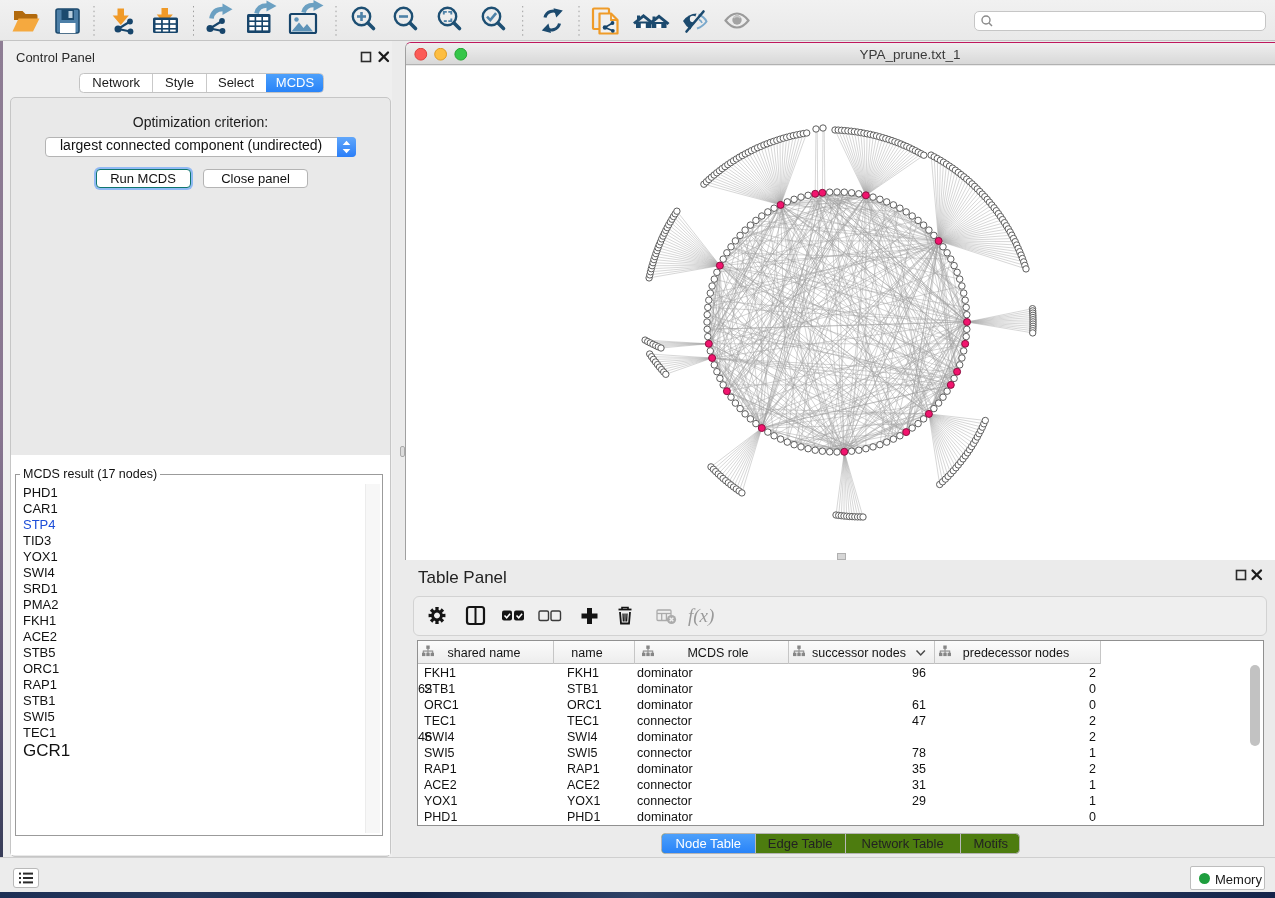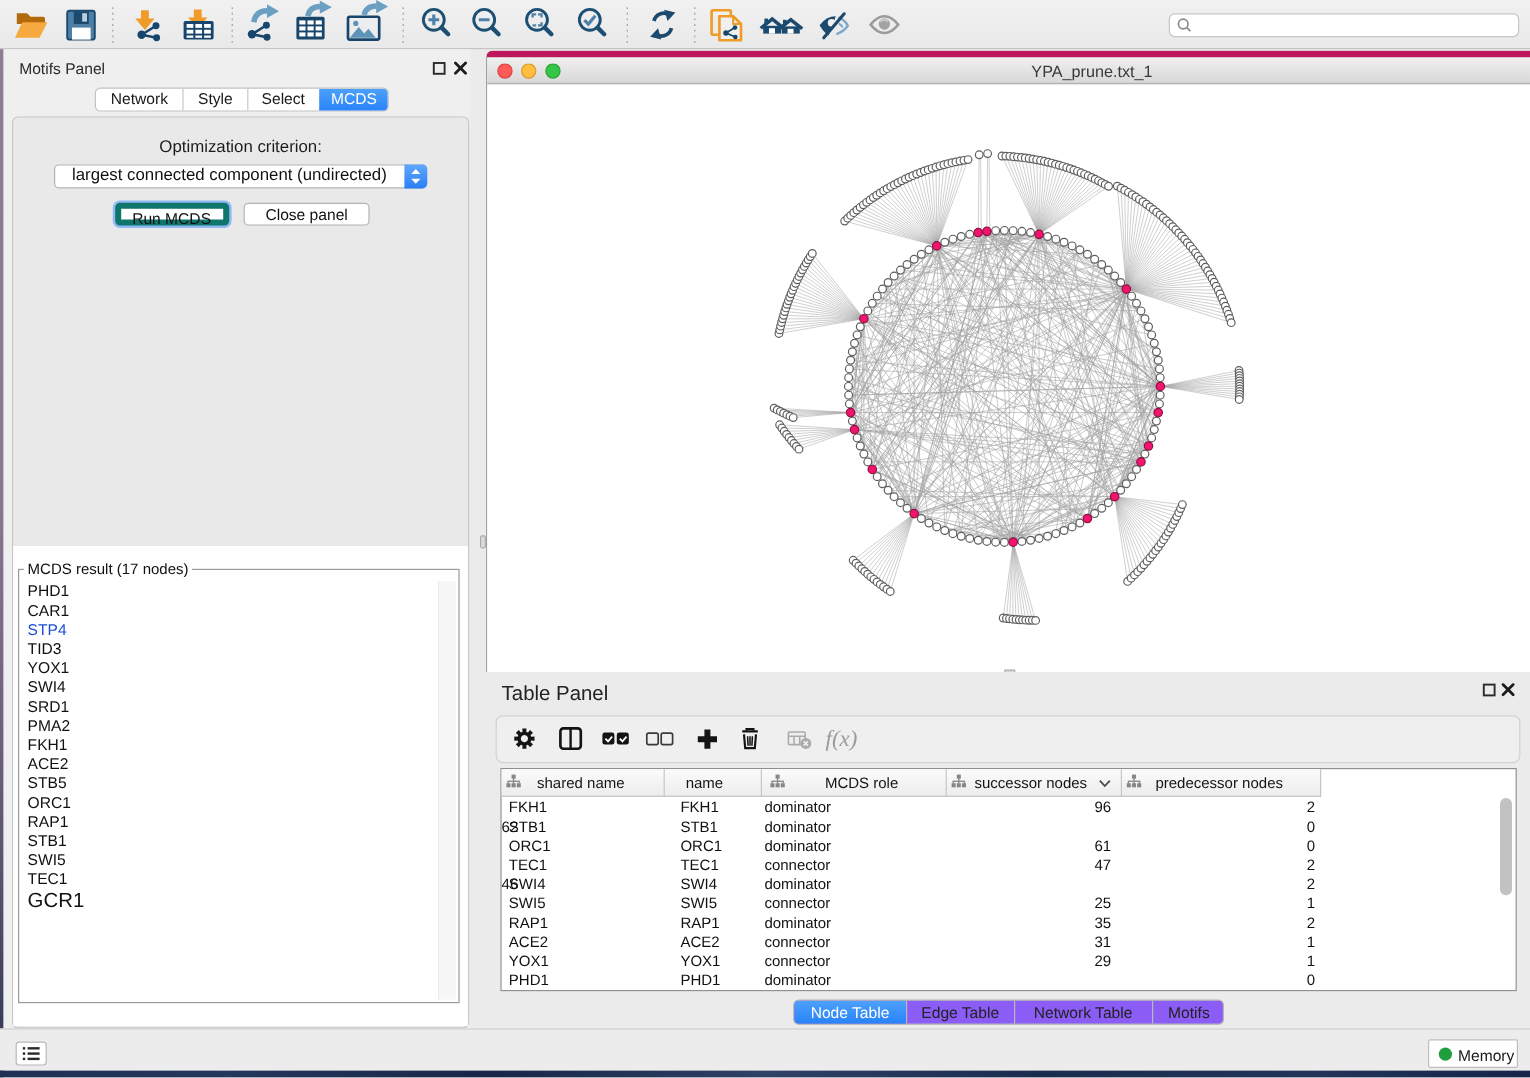--- a/index.html
+++ b/index.html
@@ -150,21 +150,21 @@
 <svg class="abs" style="left:978px;top:13px" width="18" height="16" viewBox="0 0 18 16">
   <circle cx="8" cy="7" r="4" fill="none" stroke="#8a8a8a" stroke-width="1.4"></circle>
   <line x1="11" y1="10" x2="14" y2="13" stroke="#8a8a8a" stroke-width="1.4"></line>
 </svg>
 </div>
 
 <div class="abs" style="left:0;top:41px;width:3px;height:857px;background:linear-gradient(#8e7d94,#897691 45%,#5e5573 78%,#2e3752)"></div>
 <div class="abs" style="left:0;top:892px;width:1275px;height:6px;background:linear-gradient(100deg,#1d2f55 0%,#24375c 15%,#16264a 32%,#2e4166 50%,#1a2b50 68%,#223459 86%,#14244a 100%)"></div>
 
 <div class="abs" style="left:3px;top:41px;width:389px;height:816px;background:#efefef">
-  <div class="abs" style="left:13px;top:8.5px;font-size:13px;color:#2a2a2a">Motifs Panel</div>
+  <div class="abs" style="left:13px;top:8.5px;font-size:13px;color:#2a2a2a">Control Panel</div>
   <svg class="abs" style="left:355px;top:9px" width="34" height="16" viewBox="0 0 34 16">
     <rect x="3.5" y="2.5" width="9" height="9" fill="none" stroke="#2b2b2b" stroke-width="1.6"></rect>
     <g stroke="#1c1c1c" stroke-width="2.3" stroke-linecap="round">
         <line x1="21.5" y1="2.5" x2="30" y2="11"></line>
         <line x1="30" y1="2.5" x2="21.5" y2="11"></line>
       </g>
   </svg>
 
   <div class="abs" style="left:7px;top:55.5px;width:381px;height:760px;background:#e9e9e9;border:1px solid #c6c6c6;border-radius:5px"></div>
 
@@ -177,21 +177,21 @@
   </div>
 
   <div class="abs" style="left:42px;top:95.5px;width:311px;height:20px;background:#ffffff;border:1px solid #b4b4b4;border-radius:4px"></div>
   <div class="abs" style="left:57px;top:96px;font-size:14px;color:#111111">largest connected component (undirected)</div>
   <div class="abs" style="left:334px;top:95.5px;width:19px;height:20px;background:linear-gradient(#61a7fb,#2a7ef8);border-radius:0 4px 4px 0"></div>
   <svg class="abs" style="left:334px;top:95.5px" width="19" height="20" viewBox="0 0 19 20">
     <path d="M5.7 8 L9.5 3.8 L13.3 8 z" fill="#ffffff"></path>
     <path d="M5.7 12 L9.5 16.2 L13.3 12 z" fill="#ffffff"></path>
   </svg>
 
-  <div class="abs" style="left:92.5px;top:127.5px;width:95px;height:19.5px;background:#ffffff;border:5px solid #0f766e;border-radius:4px;box-shadow:0 0 0 2px rgba(106,164,248,0.7);font-size:13px;color:#111;text-align:center;line-height:18px">Run MCDS</div>
+  <div class="abs" style="left:92.5px;top:127.5px;width:95px;height:19.5px;background:#ffffff;border:1px solid #0f766e;border-radius:4px;box-shadow:0 0 0 2px rgba(106,164,248,0.7);font-size:13px;color:#111;text-align:center;line-height:18px">Run MCDS</div>
   <div class="abs" style="left:200px;top:127.5px;width:105px;height:19.5px;background:#ffffff;border:1px solid #b4b4b4;border-radius:4px;font-size:13px;color:#111;text-align:center;line-height:18px">Close panel</div>
 
   <div class="abs" style="left:8px;top:414px;width:379px;height:400px;background:#ffffff"></div>
   <div class="abs" style="left:11.5px;top:432.5px;width:368px;height:362px;border:1px solid #9b9b9b"></div>
   <div class="abs" style="left:17px;top:426px;background:#ffffff;padding:0 3px;font-size:12.5px;color:#111">MCDS result (17 nodes)</div>
   <div class="abs" style="left:362px;top:443px;width:14.5px;height:349px;background:#f7f7f7;border-left:1px solid #ececec"></div>
   <div class="abs" style="left:0;top:-41px;width:389px;height:857px">
       <div style="position:absolute;left:20px;top:485px;font-size:13px;color:#111">PHD1</div>
 <div style="position:absolute;left:20px;top:501px;font-size:13px;color:#111">CAR1</div>
 <div style="position:absolute;left:20px;top:517px;font-size:13px;color:#1d4ed8">STP4</div>
@@ -207,21 +207,21 @@
 <div style="position:absolute;left:20px;top:677px;font-size:13px;color:#111">RAP1</div>
 <div style="position:absolute;left:20px;top:693px;font-size:13px;color:#111">STB1</div>
 <div style="position:absolute;left:20px;top:709px;font-size:13px;color:#111">SWI5</div>
 <div style="position:absolute;left:20px;top:725px;font-size:13px;color:#111">TEC1</div>
 <div style="position:absolute;left:20px;top:741px;font-size:17px;color:#111">GCR1</div>
     </div>
 </div>
 
 <div class="abs" style="left:399.5px;top:446px;width:5px;height:11px;background:#dcdcdc;border:1px solid #ababab;border-radius:2px"></div>
 
-<div class="abs" style="left:405px;top:42px;width:870px;height:518px;border-left:1px solid #a0a0a0;border-top:6px solid #be185d;border-radius:6px 0 0 0;overflow:hidden">
+<div class="abs" style="left:405px;top:42px;width:870px;height:518px;border-left:1px solid #a0a0a0;border-top:1px solid #be185d;border-radius:6px 0 0 0;overflow:hidden">
   <div class="abs" style="left:0;top:0;width:870px;height:22px;background:linear-gradient(#efefef,#d8d8d8);border-bottom:1px solid #b1b1b1">
     <svg class="abs" style="left:8px;top:5px" width="60" height="13" viewBox="0 0 60 13">
       <circle cx="6.8" cy="6.2" r="5.9" fill="#fc5b57" stroke="#dd403c" stroke-width="1"></circle>
       <circle cx="26.6" cy="6.2" r="5.9" fill="#fdbe41" stroke="#df9b22" stroke-width="1"></circle>
       <circle cx="46.8" cy="6.2" r="5.9" fill="#35c649" stroke="#27a334" stroke-width="1"></circle>
     </svg>
     <div class="abs" style="left:404px;top:4px;width:200px;text-align:center;font-size:13.5px;color:#3a3a3a">YPA_prune.txt_1</div>
   </div>
   <div class="abs" style="left:0;top:23px;width:870px;height:495px;background:#ffffff"></div>
   <div class="abs" style="left:431px;top:510px;width:9px;height:7px;background:#d6d6d6;border:1px solid #b0b0b0"></div>
@@ -1235,21 +1235,21 @@
         <span style="position:absolute;left:6px;top:1px">SWI4</span>
         <span style="position:absolute;left:149px;top:1px">SWI4</span>
         <span style="position:absolute;left:219px;top:1px">dominator</span>
         <span style="position:absolute;left:0;width:508px;top:1px;text-align:left">46</span>
         <span style="position:absolute;left:0;width:678px;top:1px;text-align:right">2</span>
       </div>
 <div style="position:absolute;top:104px;left:0;width:847px;height:16px;font-size:12.5px;color:#111">
         <span style="position:absolute;left:6px;top:1px">SWI5</span>
         <span style="position:absolute;left:149px;top:1px">SWI5</span>
         <span style="position:absolute;left:219px;top:1px">connector</span>
-        <span style="position:absolute;left:0;width:508px;top:1px;text-align:right">25</span>
+        <span style="position:absolute;left:0;width:508px;top:1px;text-align:right">78</span>
         <span style="position:absolute;left:0;width:678px;top:1px;text-align:right">1</span>
       </div>
 <div style="position:absolute;top:120px;left:0;width:847px;height:16px;font-size:12.5px;color:#111">
         <span style="position:absolute;left:6px;top:1px">RAP1</span>
         <span style="position:absolute;left:149px;top:1px">RAP1</span>
         <span style="position:absolute;left:219px;top:1px">dominator</span>
         <span style="position:absolute;left:0;width:508px;top:1px;text-align:right">35</span>
         <span style="position:absolute;left:0;width:678px;top:1px;text-align:right">2</span>
       </div>
 <div style="position:absolute;top:136px;left:0;width:847px;height:16px;font-size:12.5px;color:#111">
@@ -1320,21 +1320,21 @@
         <rect x="522.8" y="11.3" width="1.1" height="1.6"></rect>
         <rect x="527.5" y="11.3" width="1.1" height="1.6"></rect>
         <rect x="532.1" y="11.3" width="1.1" height="1.6"></rect>
         <rect x="522.0" y="12.7" width="3.4" height="3.4"></rect>
         <rect x="526.3" y="12.7" width="3.4" height="3.4"></rect>
         <rect x="530.6" y="12.7" width="3.4" height="3.4"></rect>
       </g>
     <text x="599" y="16.5" font-size="12.5" fill="#141414" text-anchor="middle" font-family="Liberation Sans,sans-serif">predecessor nodes</text>
   </svg>
 
-  <div class="abs" style="left:256px;top:273px;width:359px;height:20.5px;background:#8b5cf6;border:1px solid #b5b5b5;border-radius:4.5px;overflow:hidden">
+  <div class="abs" style="left:256px;top:273px;width:359px;height:20.5px;background:#4d7c0f;border:1px solid #b5b5b5;border-radius:4.5px;overflow:hidden">
     <div class="abs" style="left:0;top:0;width:92.7px;height:20.5px;background:linear-gradient(#4da0fb,#2480f8);font-size:13px;color:#fff;text-align:center;line-height:19px">Node Table</div>
     <div class="abs" style="left:92.7px;top:0;width:90px;height:20.5px;border-left:1px solid #b9b9b9;font-size:13px;color:#222;text-align:center;line-height:19px">Edge Table</div>
     <div class="abs" style="left:182.7px;top:0;width:114.8px;height:20.5px;border-left:1px solid #b9b9b9;font-size:13px;color:#222;text-align:center;line-height:19px">Network Table</div>
     <div class="abs" style="left:297.5px;top:0;width:61.5px;height:20.5px;border-left:1px solid #b9b9b9;font-size:13px;color:#222;text-align:center;line-height:19px">Motifs</div>
   </div>
 </div>
 
 <div class="abs" style="left:0;top:857px;width:1275px;height:35px;background:#ececec;border-top:1px solid #cfcfcf">
   <div class="abs" style="left:13px;top:9.5px;width:26px;height:20px;background:#ffffff;border:1px solid #b9b9b9;border-radius:3px"></div>
   <svg class="abs" style="left:13px;top:9.5px" width="26" height="20" viewBox="0 0 26 20">

